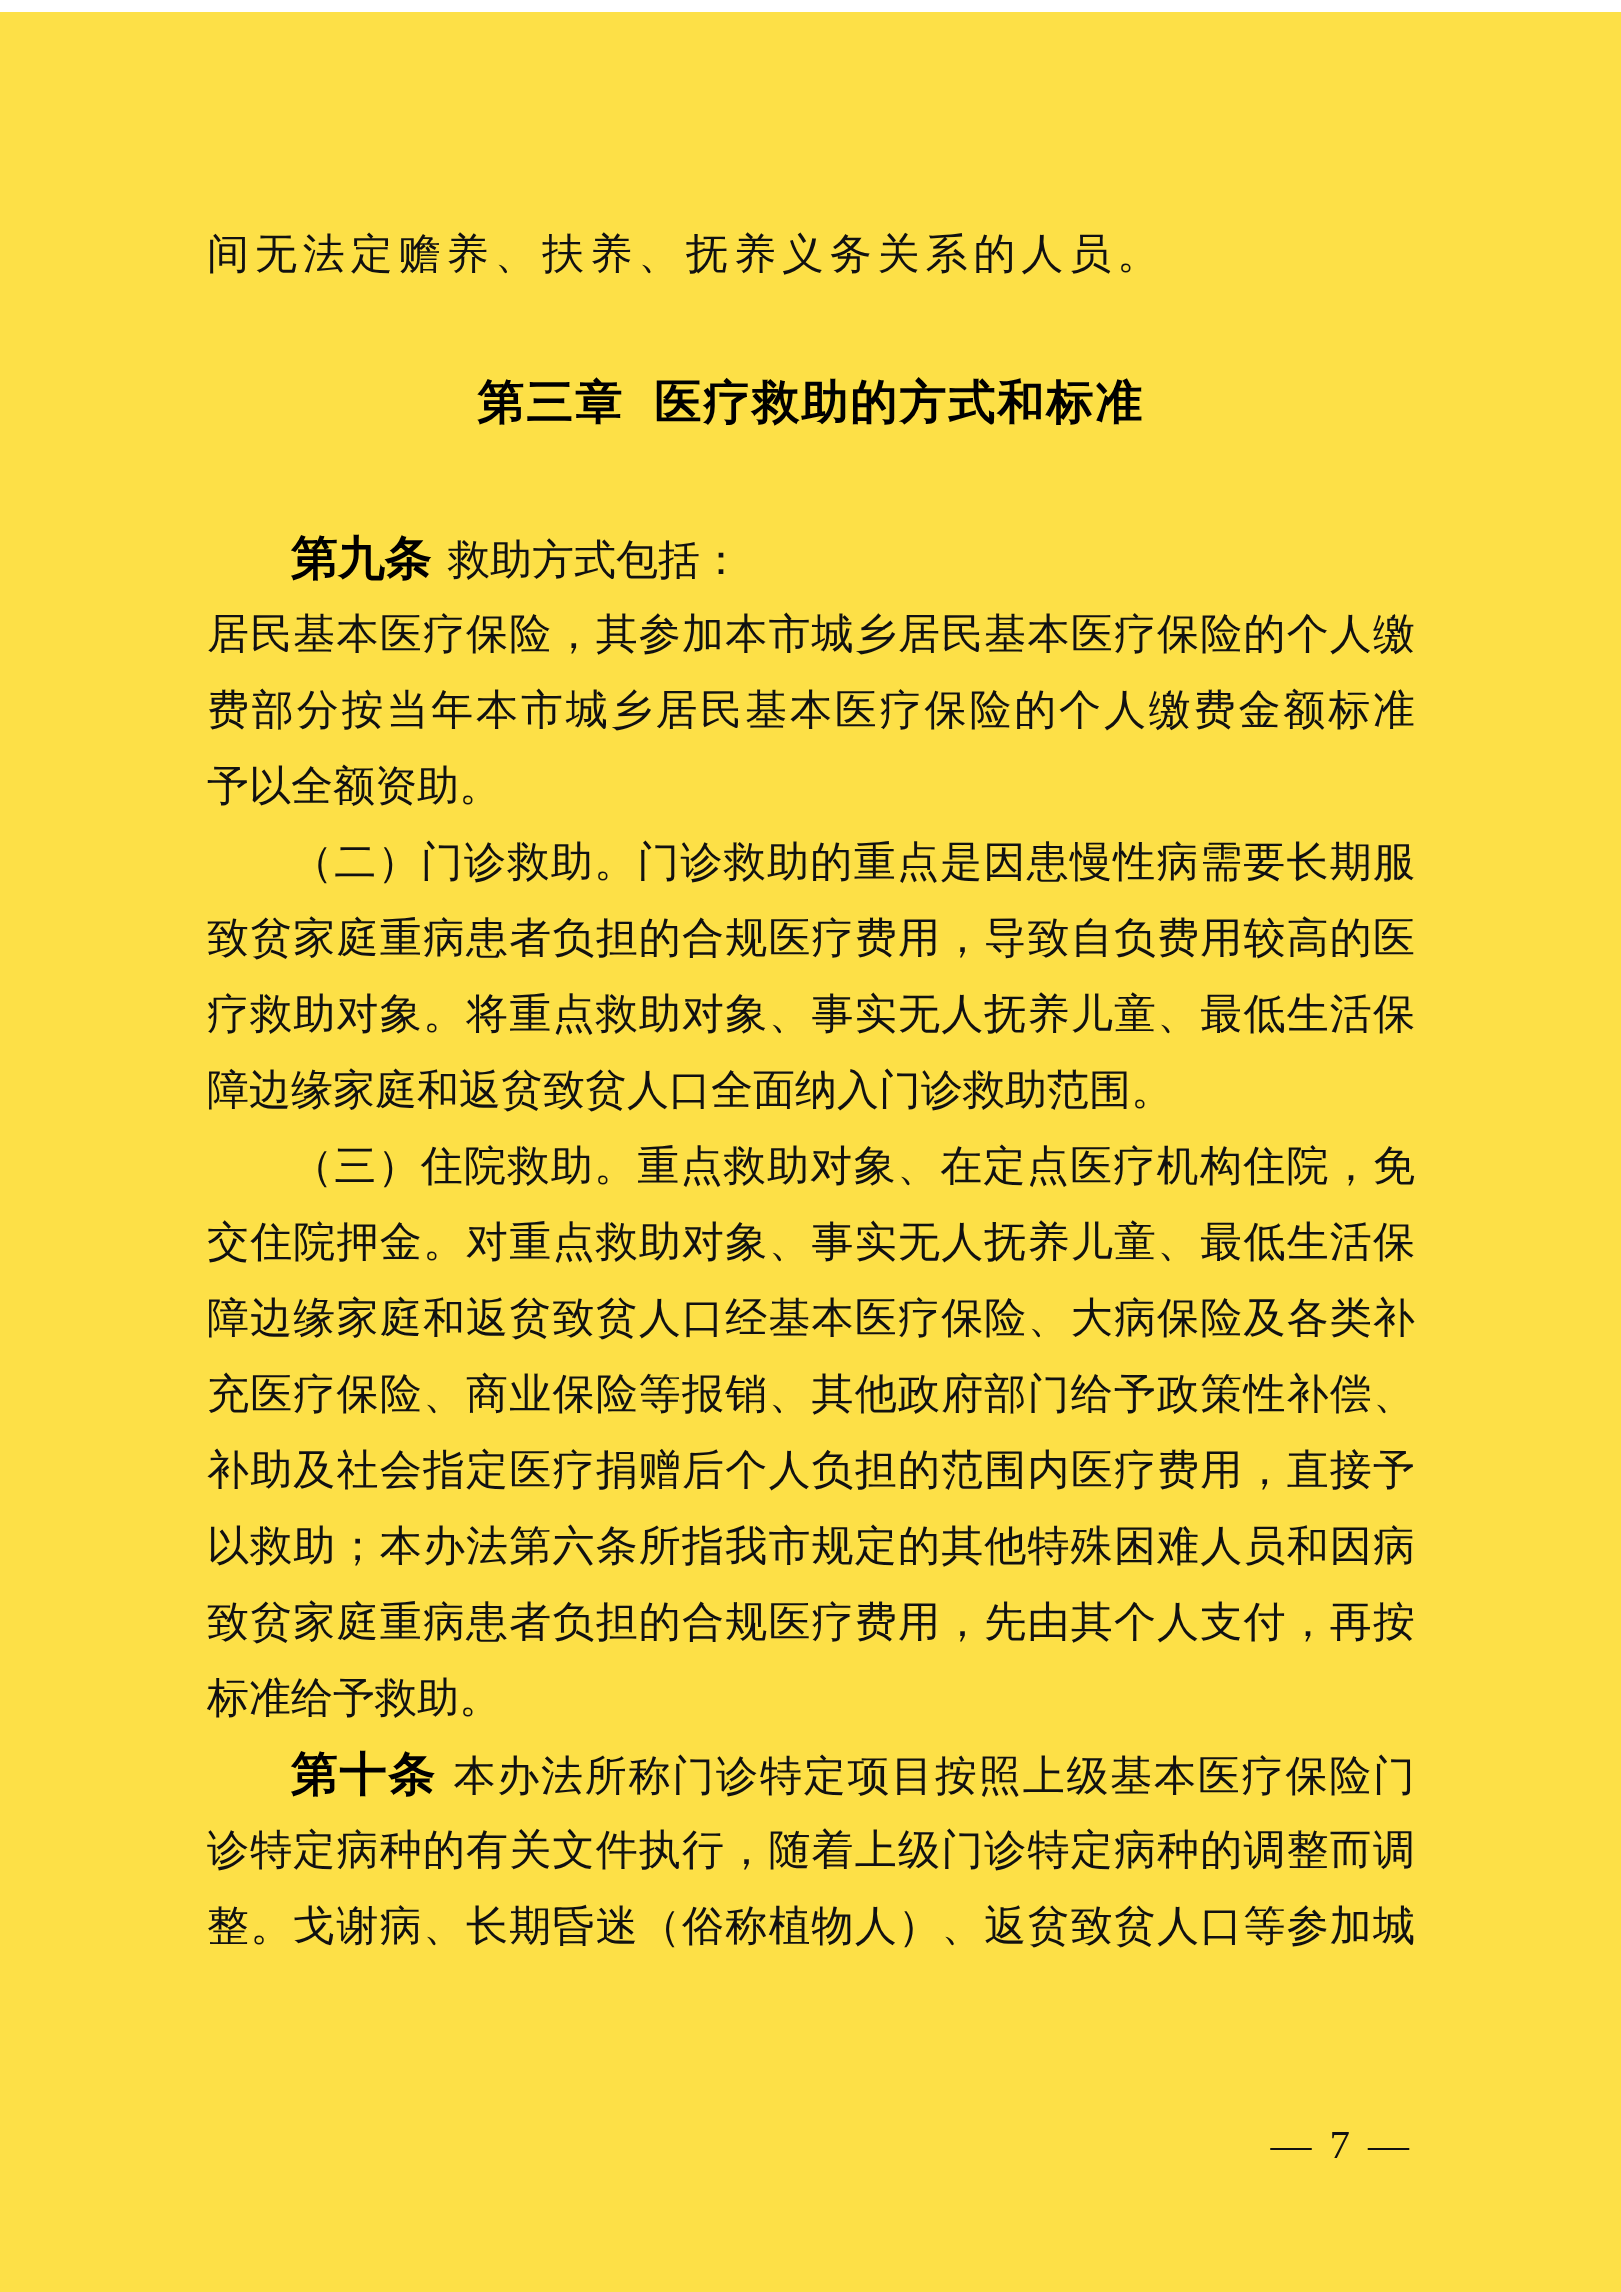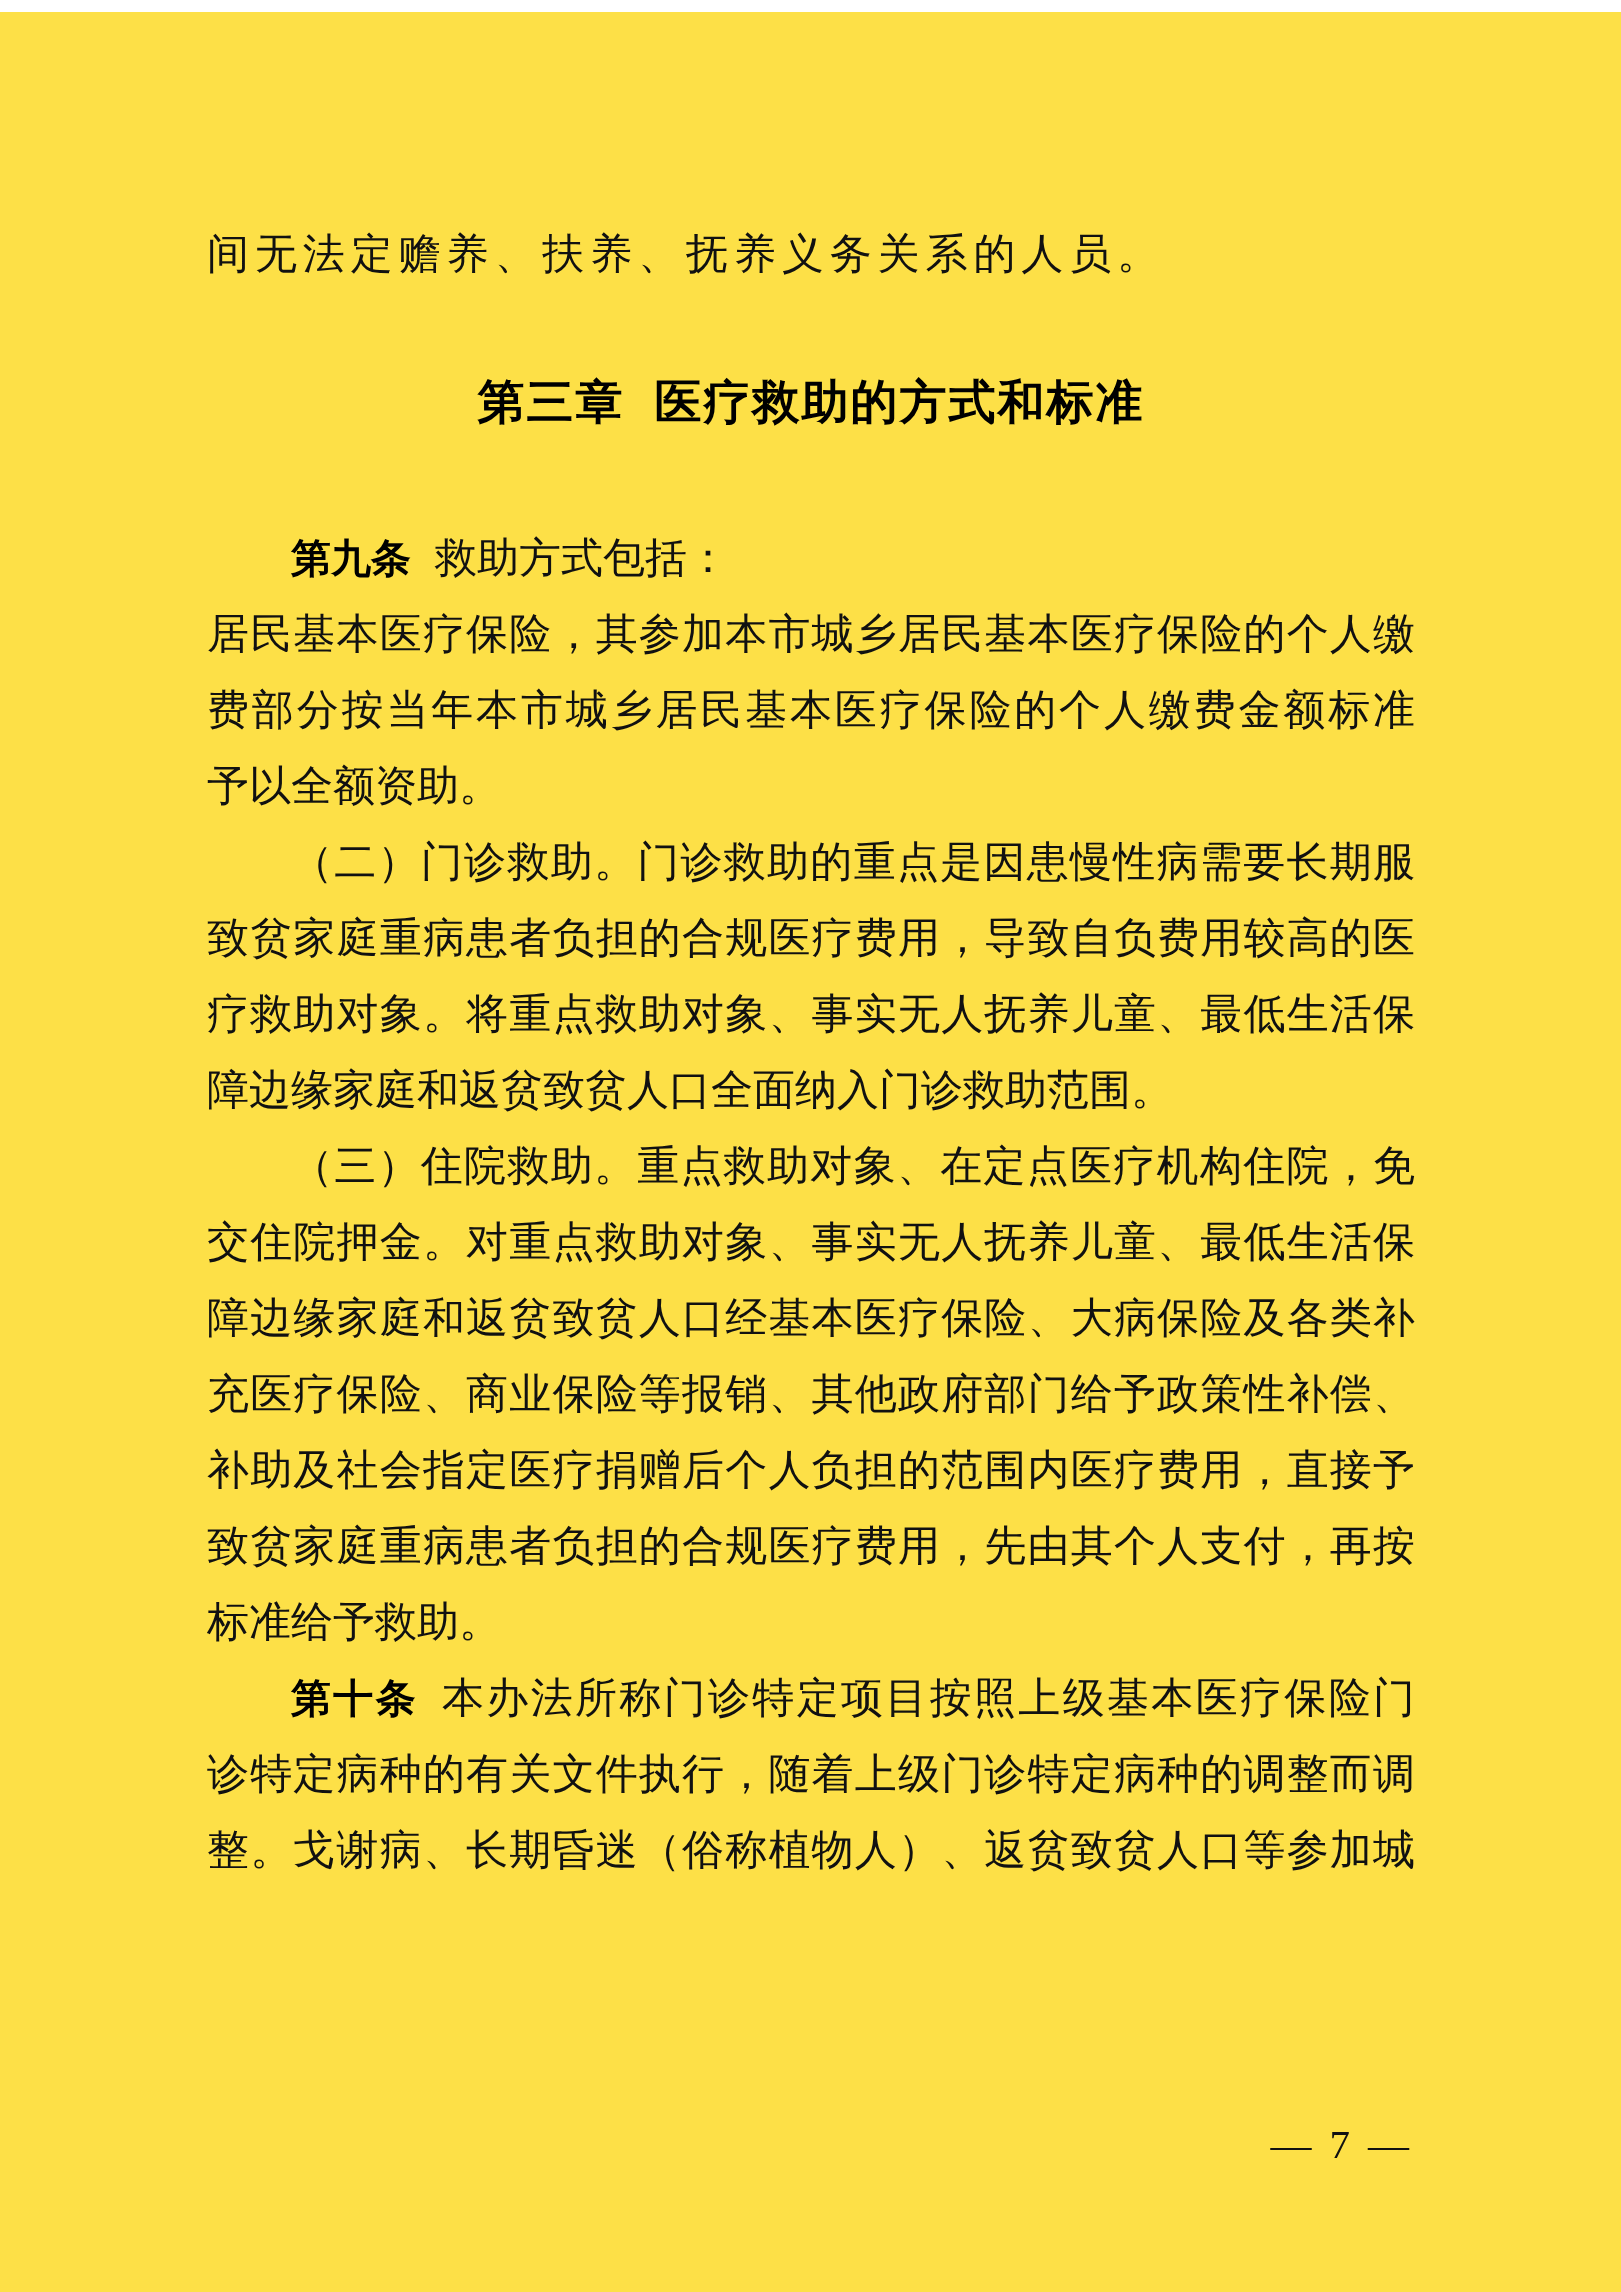--- a/index.html
+++ b/index.html
@@ -49,23 +49,23 @@
     font-family: Liberation Mono, monospace;
     font-weight: bold;
     font-size: 47px;
     text-align: center;
     letter-spacing: 2px;
     color: #000000;
   }
   .bold-prefix {
     font-family: "Liberation Sans", sans-serif;
     font-weight: bold;
-    font-size: 40px;
+    font-size: 47px;
     color: #000000;
-    margin-right: 24px;
+    margin-right: 16px;
   }
   .footer-page-number {
     position: absolute;
     top: 2109px;
     right: 208px;
     font-size: 41px;
     line-height: 47px;
     font-family: "Liberation Serif", serif;
     color: #111111;
     letter-spacing: 3.9px;
@@ -88,20 +88,21 @@
       <div class="line">予以全额资助。</div>
       <div class="line indent fill">（二）门诊救助。门诊救助的重点是因患慢性病需要长期服</div>
       <div class="line fill">致贫家庭重病患者负担的合规医疗费用，导致自负费用较高的医</div>
       <div class="line fill">疗救助对象。将重点救助对象、事实无人抚养儿童、最低生活保</div>
       <div class="line">障边缘家庭和返贫致贫人口全面纳入门诊救助范围。</div>
       <div class="line indent fill">（三）住院救助。重点救助对象、在定点医疗机构住院，免</div>
       <div class="line fill">交住院押金。对重点救助对象、事实无人抚养儿童、最低生活保</div>
       <div class="line fill">障边缘家庭和返贫致贫人口经基本医疗保险、大病保险及各类补</div>
       <div class="line fill">充医疗保险、商业保险等报销、其他政府部门给予政策性补偿、</div>
       <div class="line fill">补助及社会指定医疗捐赠后个人负担的范围内医疗费用，直接予</div>
+      <div class="line fill">以救助；本办法第六条所指我市规定的其他特殊困难人员和因病</div>
       <div class="line fill">致贫家庭重病患者负担的合规医疗费用，先由其个人支付，再按</div>
       <div class="line">标准给予救助。</div>
       <div class="line indent fill"><span class="bold-prefix">第十条</span><span>本办法所称门诊特定项目按照上级基本医疗保险门</span></div>
       <div class="line fill">诊特定病种的有关文件执行，随着上级门诊特定病种的调整而调</div>
       <div class="line fill">整。戈谢病、长期昏迷（俗称植物人）、返贫致贫人口等参加城乡</div>
     </div>
 
   <div class="footer-page-number">— 7 —</div>
 
 </div>

